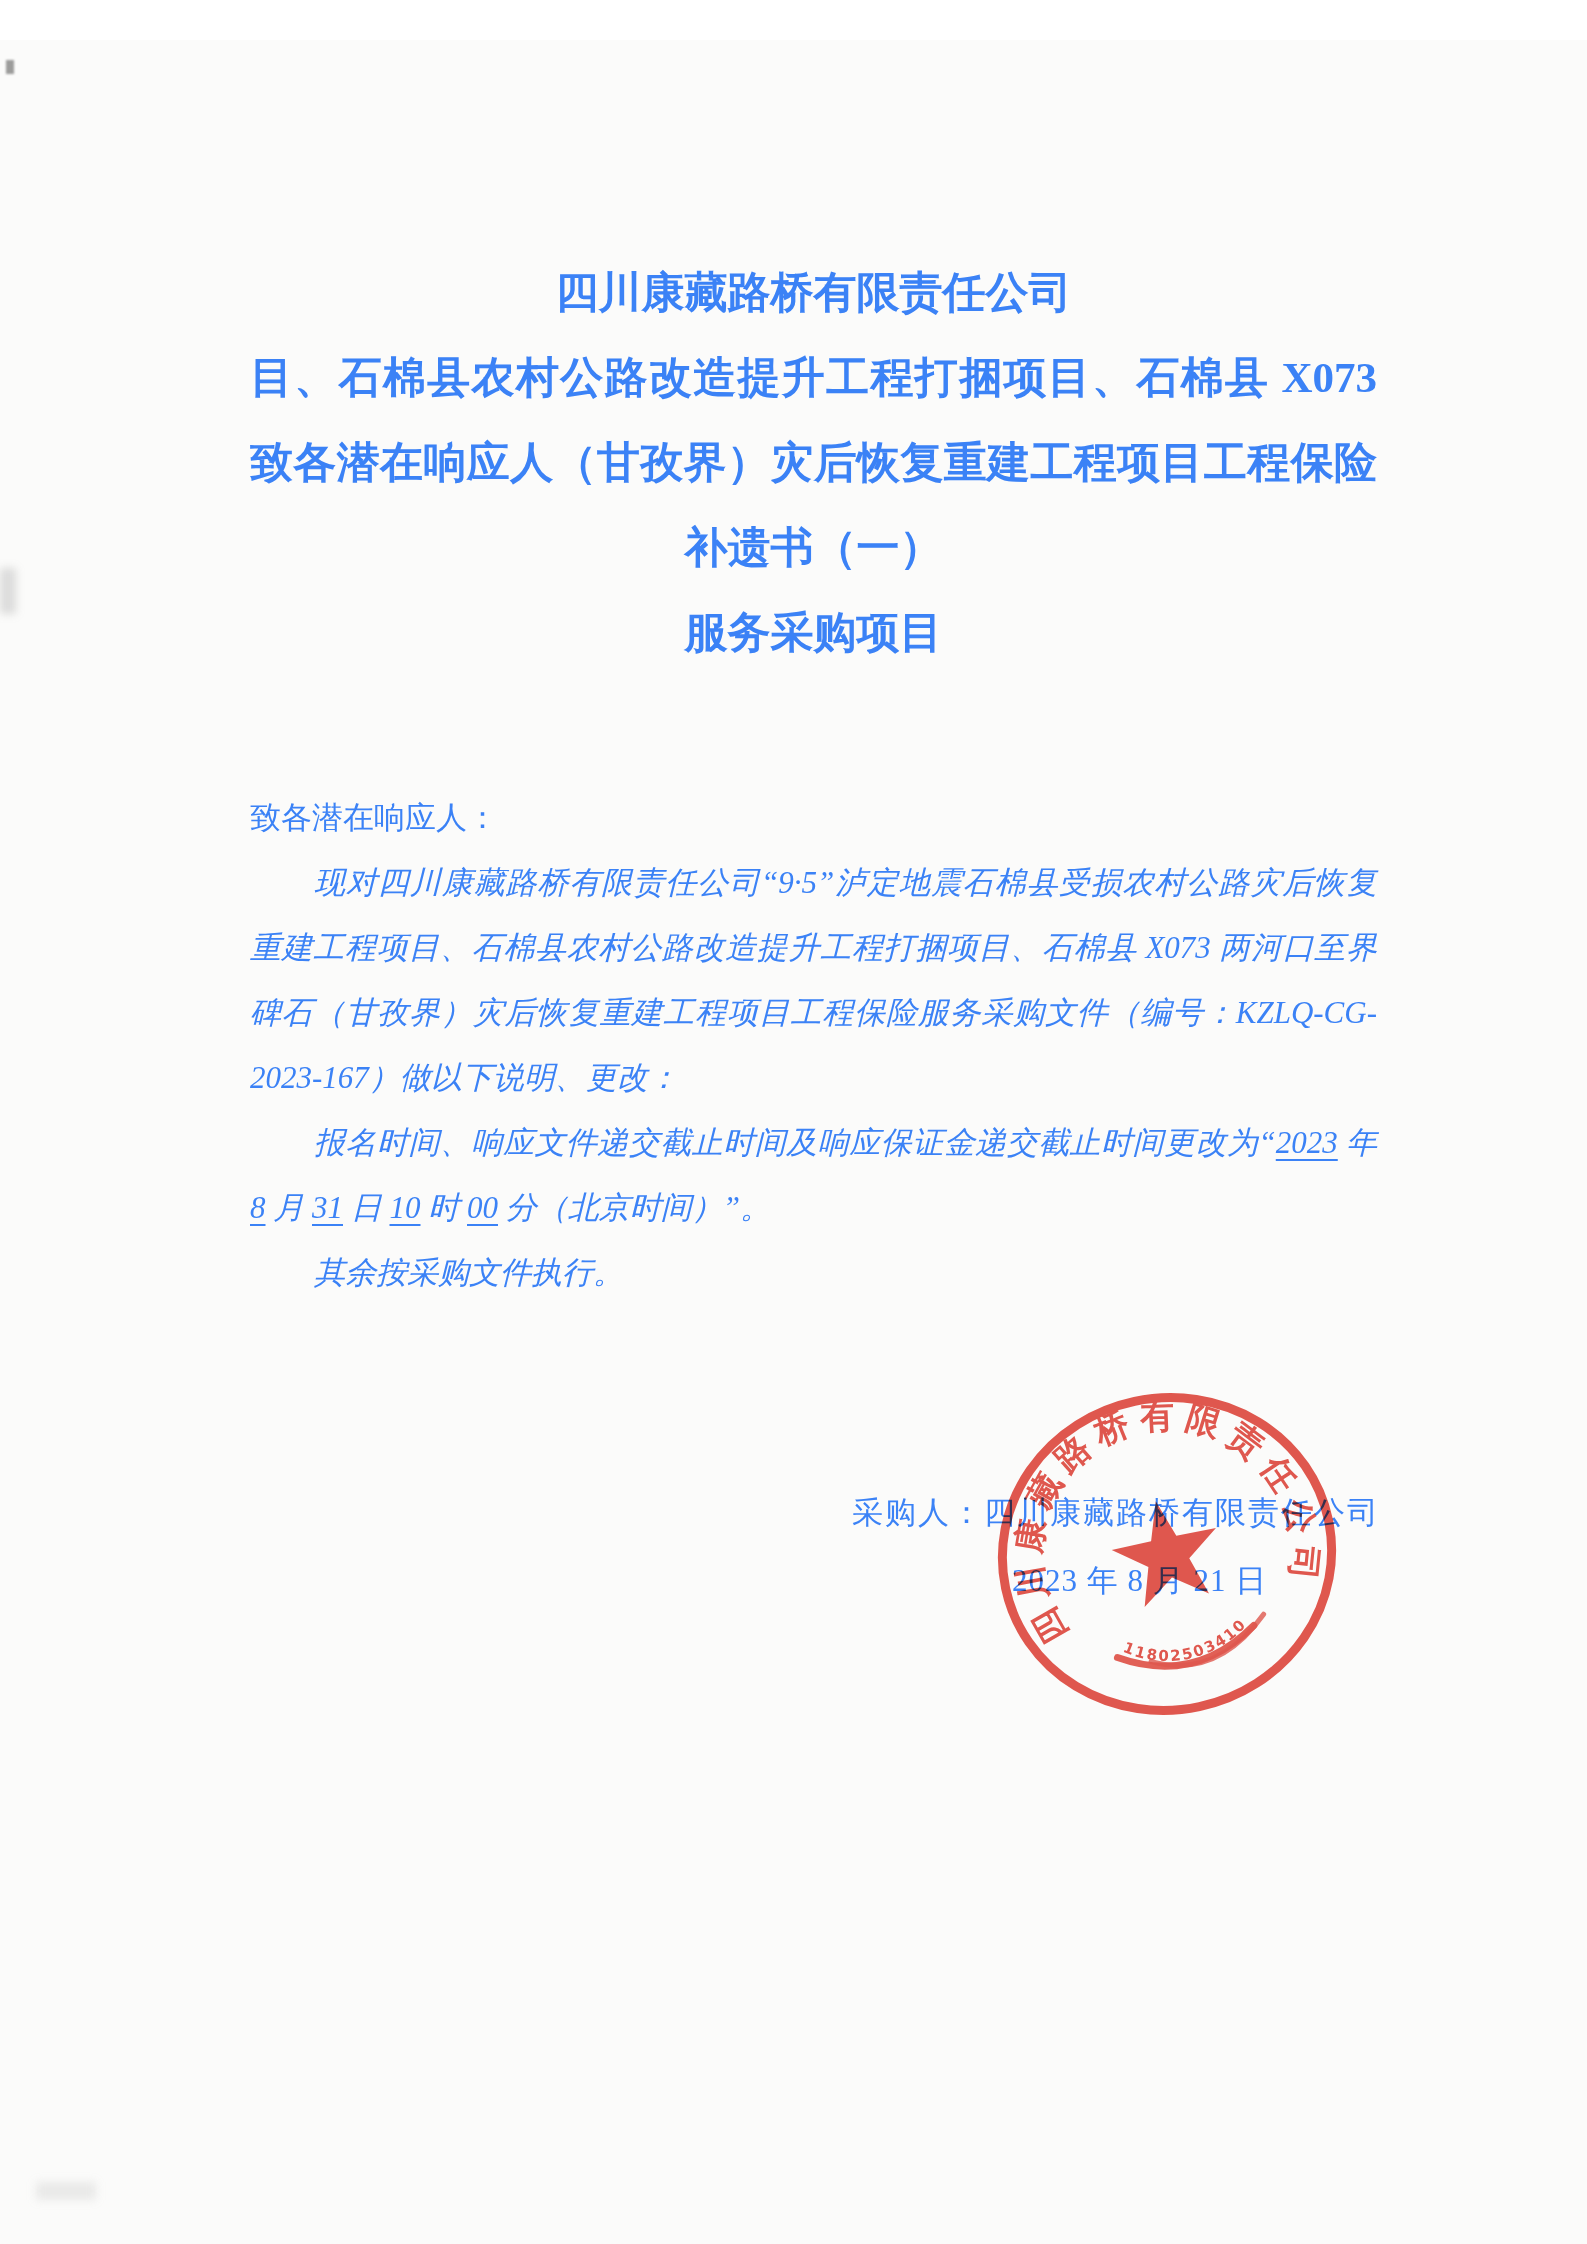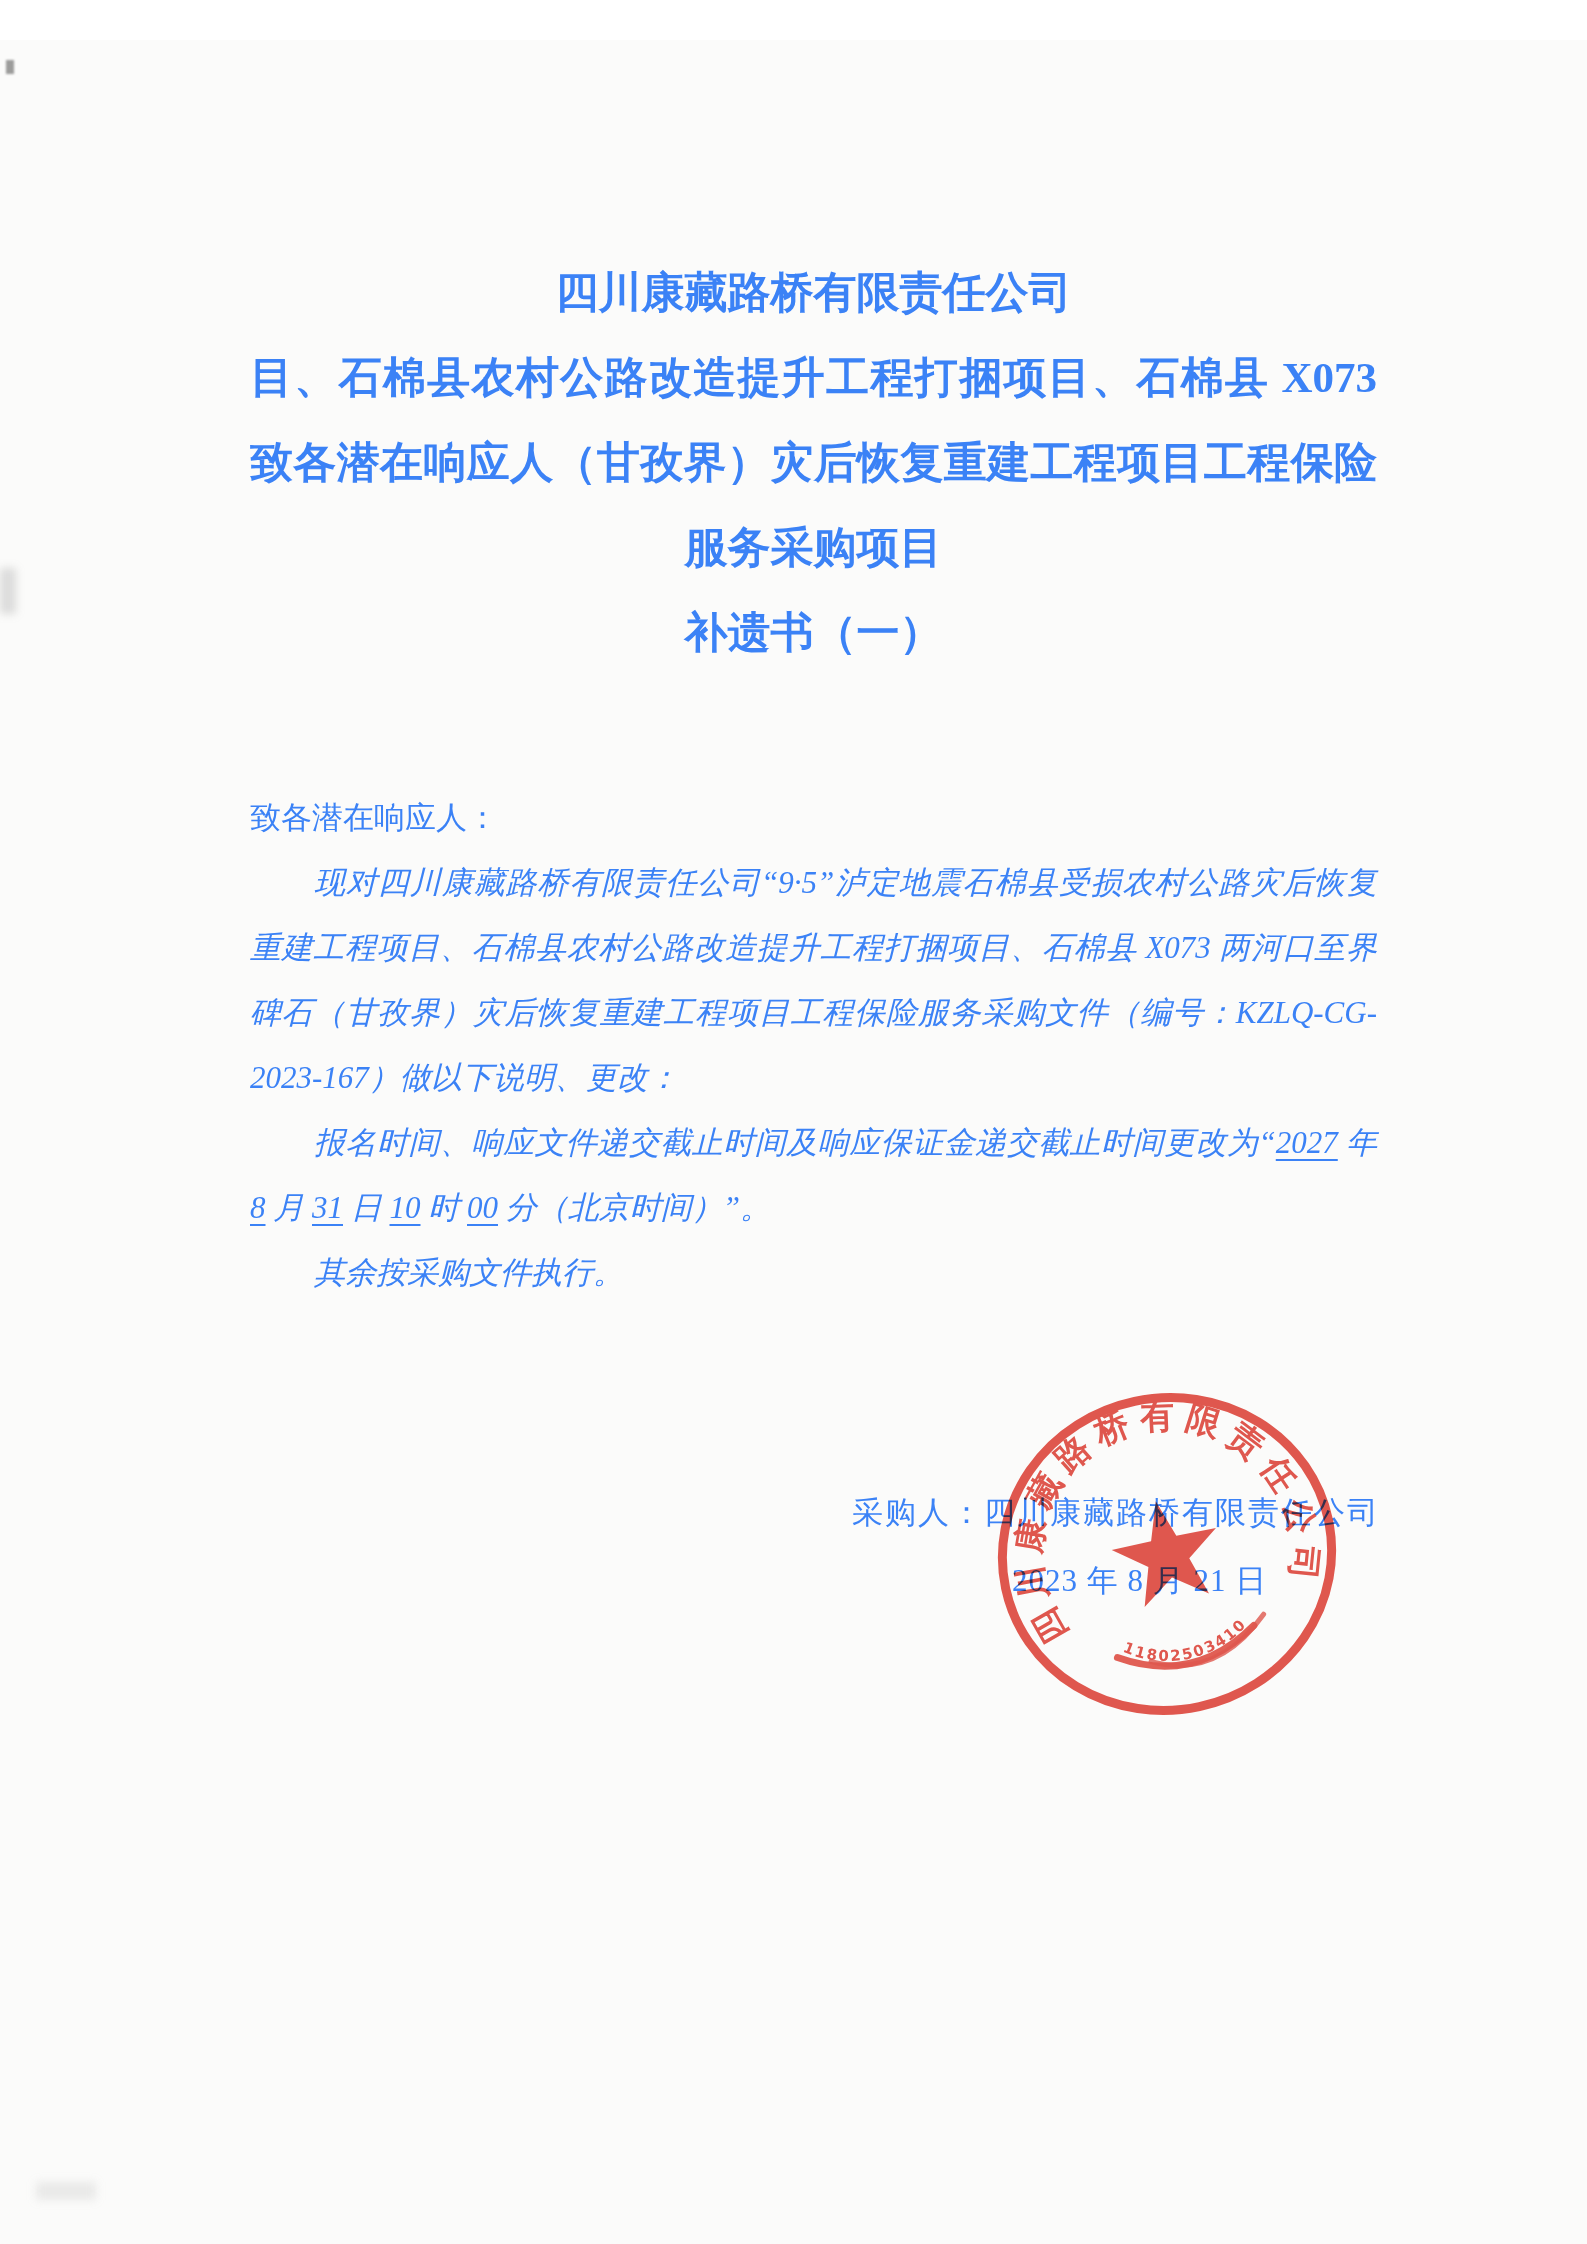--- a/index.html
+++ b/index.html
@@ -71,28 +71,28 @@
 <div class="page">
 
   <div class="speck"></div>
   <div class="smudge1"></div>
   <div class="smudge2"></div>
 
   <div class="title-block">
     <div class="title-line center">四川康藏路桥有限责任公司</div>
     <div class="title-line justify">目、石棉县农村公路改造提升工程打捆项目、石棉县 X073</div>
     <div class="title-line justify">致各潜在响应人（甘孜界）灾后恢复重建工程项目工程保险</div>
+    <div class="title-line center">补遗书（一）</div>
     <div class="title-line center">服务采购项目</div>
-    <div class="title-line center">补遗书（一）</div>
   </div>
 
   <div class="body-block">
       <p class="para"><span>致各潜在响应人：</span></p>
       <p class="para indent"><span>现对四川康藏路桥有限责任公司“9·5”泸定地震石棉县受损农村公路灾后恢复重建工程项目、石棉县农村公路改造提升工程打捆项目、石棉县 X073 两河口至界碑石（甘孜界）灾后恢复重建工程项目工程保险服务采购文件（编号：KZLQ-CG-2023-167）做以下说明、更改：</span></p>
-      <p class="para indent"><span>报名时间、响应文件递交截止时间及响应保证金递交截止时间更改为“</span><span class="blank">2027</span><span> 年 </span><span class="blank">8</span><span> 月 </span><span class="blank">31</span><span> 日 </span><span class="blank">10</span><span> 时 </span><span class="blank">00</span><span> 分（北京时间）”。</span></p>
+      <p class="para indent"><span>报名时间、响应文件递交截止时间及响应保证金递交截止时间更改为“</span><span class="blank">2023</span><span> 年 </span><span class="blank">8</span><span> 月 </span><span class="blank">31</span><span> 日 </span><span class="blank">10</span><span> 时 </span><span class="blank">00</span><span> 分（北京时间）”。</span></p>
       <p class="para indent"><span>其余按采购文件执行。</span></p>
     </div>
 
   <div class="sig-buyer">采购人：四川康藏路桥有限责任公司</div>
   <div class="sig-date">2023 年 8 月 21 日</div>
 
   <svg class="seal" viewBox="0 0 346 328" aria-hidden="true">
     <g transform="rotate(-12 173 164)">
       <ellipse class="seal-ring" cx="173" cy="164" rx="165" ry="156"></ellipse>
       <path id="sealTopArc" d="M 63.9 227 A 126 126 0 1 1 282.1 227" fill="none"></path>

